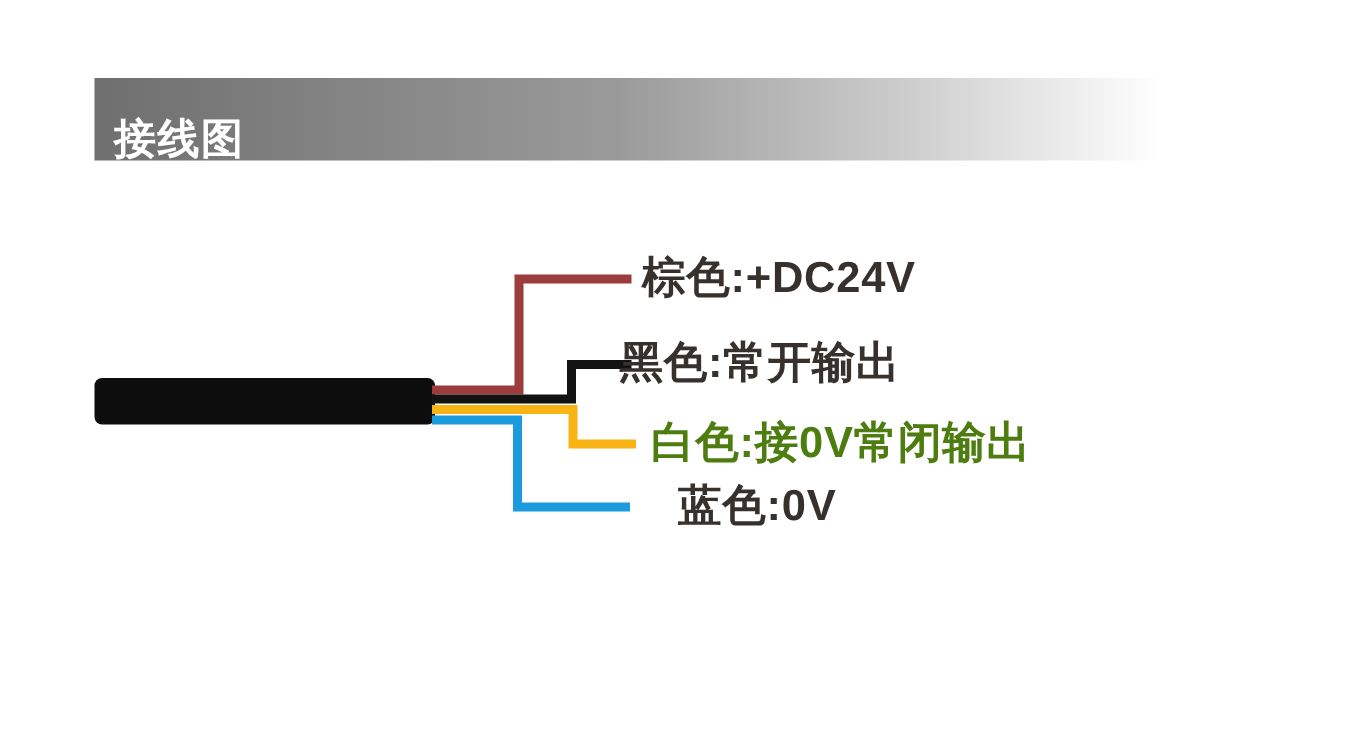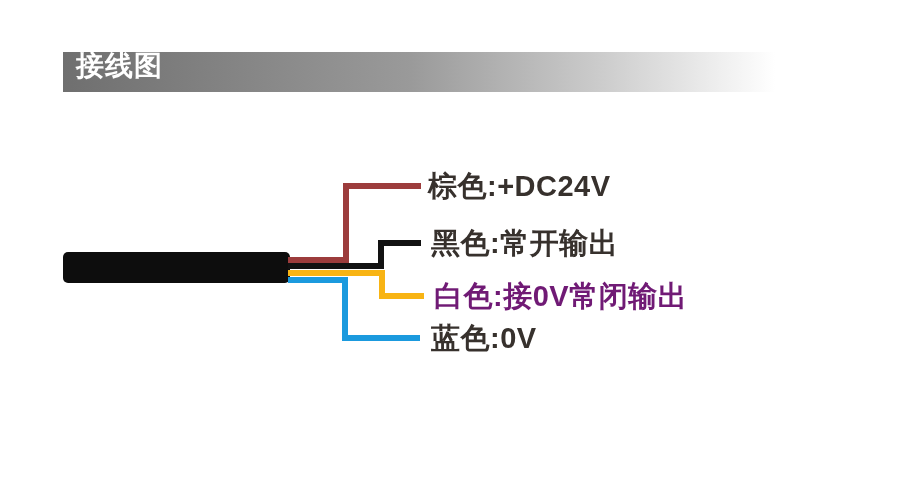--- a/index.html
+++ b/index.html
@@ -13,23 +13,23 @@
     height: 500px;
     background: #ffffff;
     overflow: hidden;
     font-family: "Liberation Sans", "DejaVu Sans", sans-serif;
   }
   .section-header {
     position: absolute;
     left: 63px;
     top: 52px;
     width: 774px;
-    height: 40px;
+    height: 55px;
     display: flex;
-    align-items: flex-start;
+    align-items: flex-end;
   }
   .section-title {
     color: #ffffff;
     font-size: 28px;
     font-weight: bold;
     padding-left: 13px;
     letter-spacing: 1px;
     line-height: 1;
   }
   .diagram-svg {
@@ -43,21 +43,21 @@
     position: absolute;
     transform: translateY(-50%);
     font-size: 29px;
     font-weight: bold;
     color: #37312d;
     white-space: nowrap;
     line-height: 1;
     letter-spacing: 0.5px;
   }
   .label-brown { left: 428px; top: 186px; }
-  .label-black { left: 431px; top: 243px; }
+  .label-black { left: 413px; top: 243px; }
   .label-white { left: 434px; top: 296px; }
   .label-blue  { left: 431px; top: 338px; }
 </style>
 </head>
 <body>
 
 <div class="page">
 
   <div class="section-header" style="background: linear-gradient(to right, rgb(111, 111, 111) 0%, rgb(154, 154, 154) 45%, rgb(205, 205, 205) 70%, rgb(255, 255, 255) 92%);">
     <div class="section-title" style="color: rgb(255, 255, 255);">接线图</div>
@@ -71,16 +71,16 @@
 
     <polyline points="288,266 381,266 381,243 421,243" fill="none" stroke-width="6" stroke="#121212"></polyline>
 
     <polyline points="288,273 382,273 382,296 424,296" fill="none" stroke-width="6" stroke="#f8b414"></polyline>
 
     <polyline points="288,280 345,280 345,338 420,338" fill="none" stroke-width="6" stroke="#1b9ade"></polyline>
   </svg>
 
   <div class="wire-label label-brown" style="color: rgb(55, 49, 45);">棕色:+DC24V</div>
   <div class="wire-label label-black" style="color: rgb(55, 49, 45);">黑色:常开输出</div>
-  <div class="wire-label label-white" style="color: #701a75;">白色:接0V常闭输出</div>
-  <div class="wire-label label-blue" style="color: rgb(55, 49, 45);">蓝色:0V</div>
+  <div class="wire-label label-white" style="color: #4d7c0f;">白色:接0V常闭输出</div>
+  <div class="wire-label label-blue" style="color: rgb(55, 49, 45); margin-left: 21px;">蓝色:0V</div>
 
 </div>
 
 </body></html>

